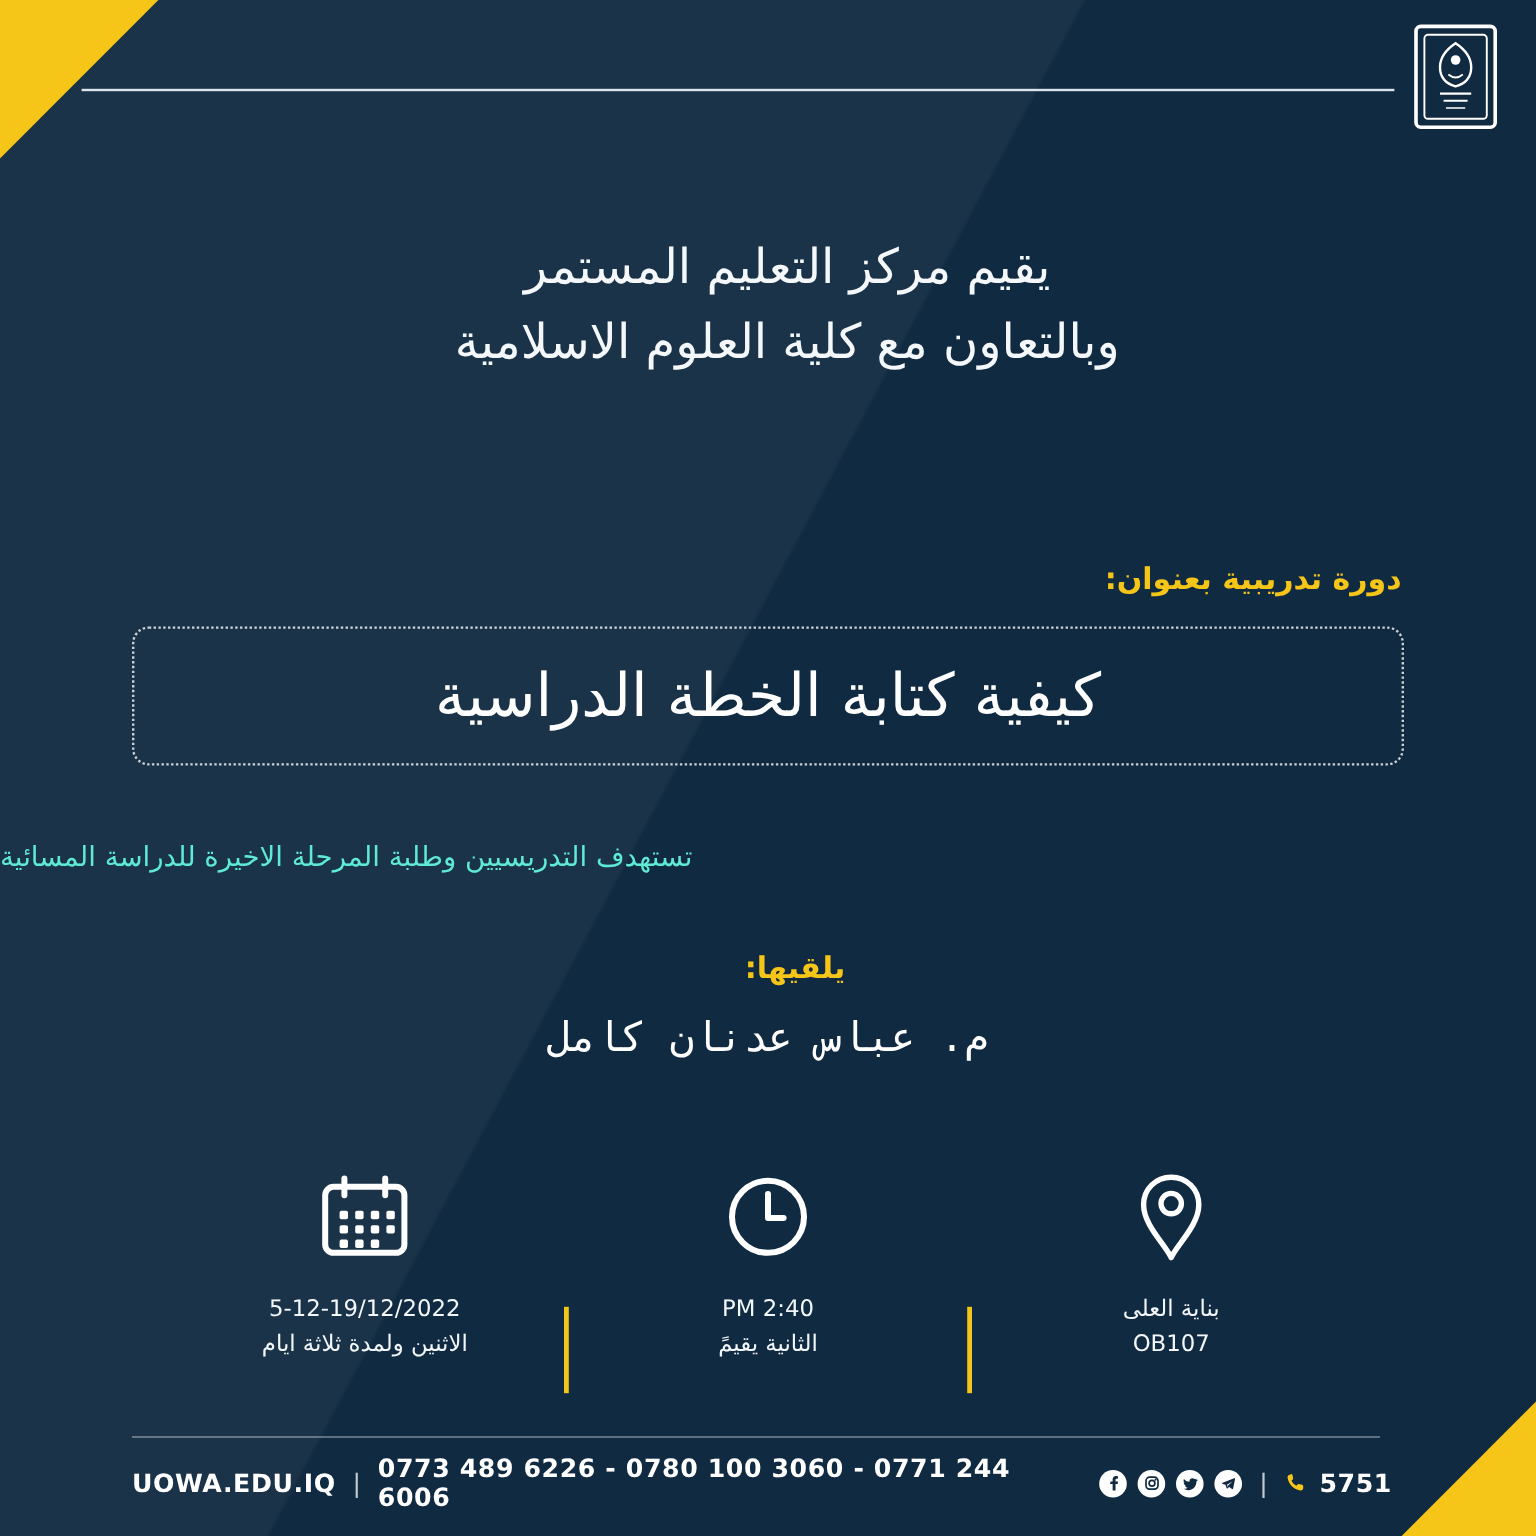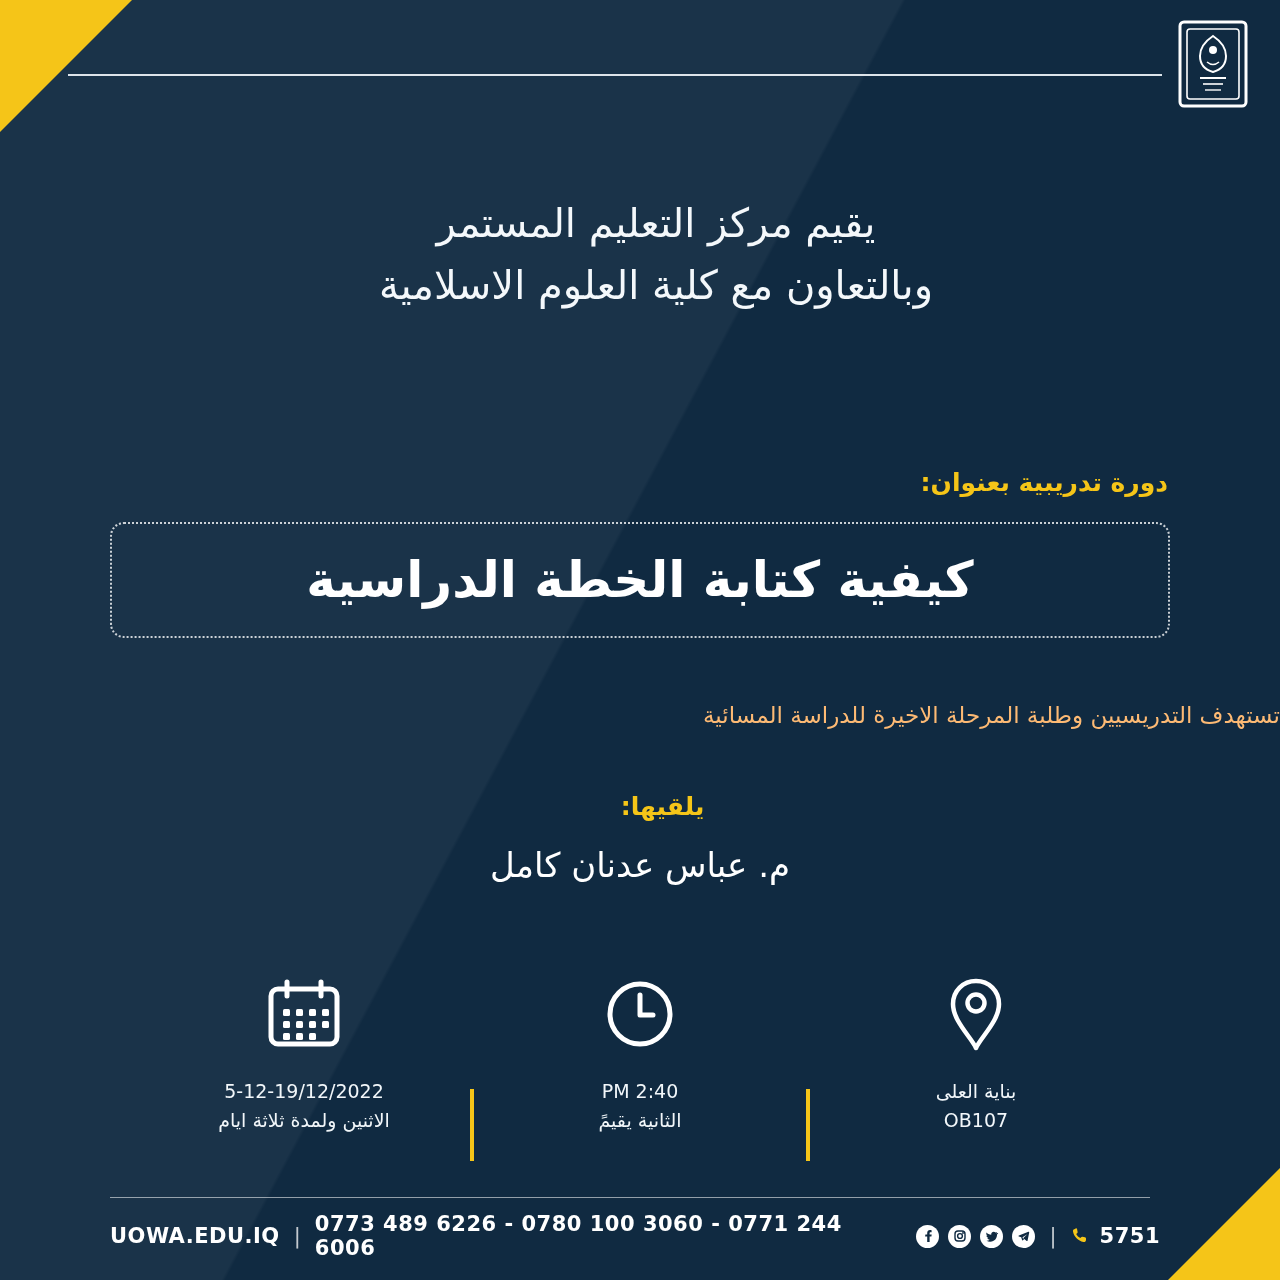--- a/index.html
+++ b/index.html
@@ -78,47 +78,48 @@
 
   .title-box {
     position: absolute; top: 522px; left: 110px; right: 110px;
     height: 116px;
     border: 2px dotted rgba(255,255,255,0.78);
     border-radius: 14px;
     display: flex; align-items: center; justify-content: center;
   }
   .title-box .title-text {
     font-size: 50px;
-    font-weight: 700;
+    font-weight: 400;
     letter-spacing: .5px;
     color: #ffffff;
     white-space: nowrap;
   }
 
   .audience {
     position: absolute; top: 702px; left: 0; right: 0;
-    text-align: right;
+    text-align: left;
     font-size: 23px;
-    color: #fdba74;
+    color: #5eead4;
   }
 
   .speaker-label {
     position: absolute; top: 792px; left: 0; right: 0;
     text-align: center;
     color: #f5c518;
     font-size: 25px;
     font-weight: 700;
     padding-left: 45px;
   }
   .speaker-name {
     position: absolute; top: 845px; left: 0; right: 0;
     text-align: center;
     font-size: 34px;
     color: #ffffff;
     font-weight: 400;
+    font-family: Liberation Mono, monospace;
   }
 
   
   .info-row {
     position: absolute; top: 975px; left: 120px; right: 120px;
     height: 200px;
     display: flex;
     flex-direction: row;
     align-items: flex-start;
     justify-content: center;

